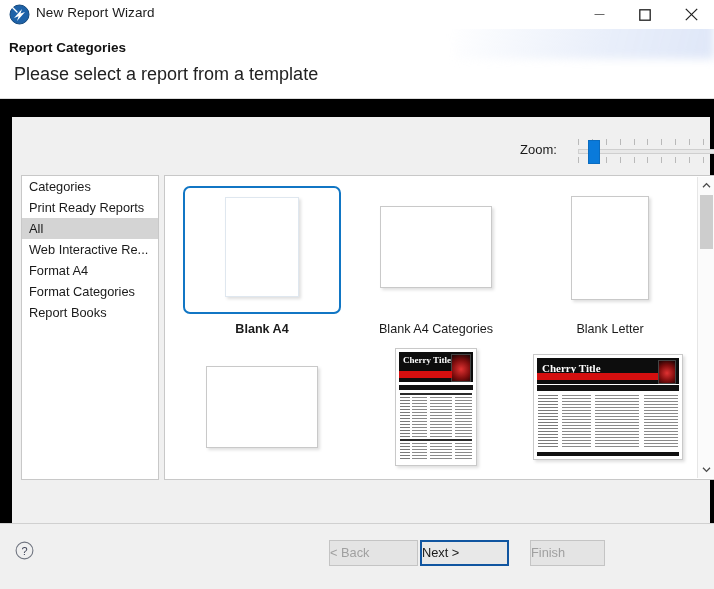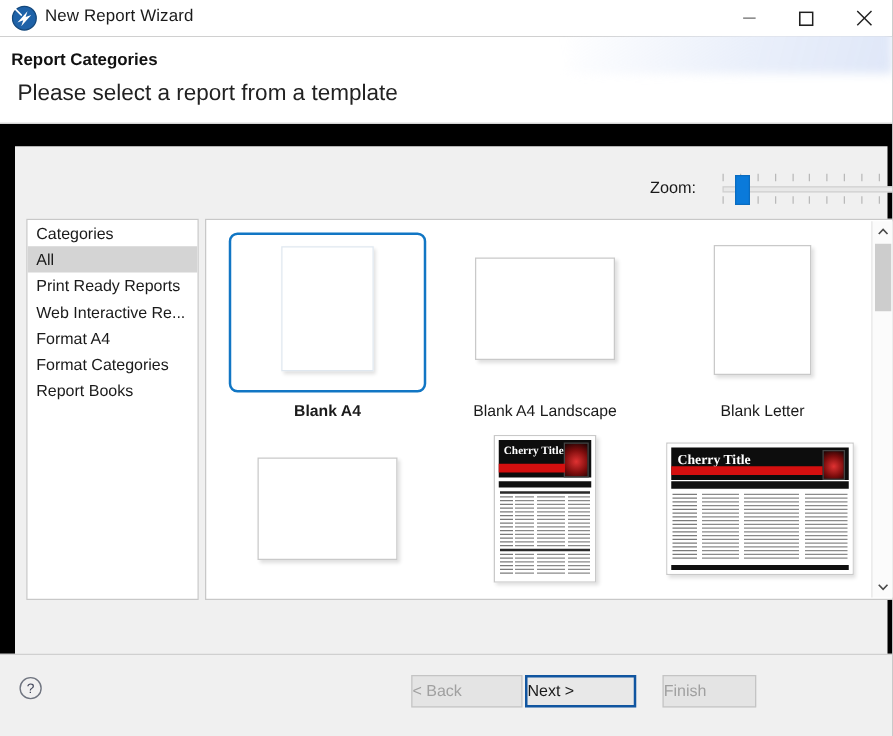--- a/index.html
+++ b/index.html
@@ -334,41 +334,41 @@
             <i></i>
             <i></i>
             <i></i>
         </div>
         <div class="slider-thumb"></div>
       </div>
     </div>
 
     <div class="cats">
       <div class="cat-item header-item">Categories</div>
+      <div class="cat-item">Print Ready Reports</div>
       <div class="cat-item selected">All</div>
-      <div class="cat-item">Print Ready Reports</div>
       <div class="cat-item">Web Interactive Re...</div>
       <div class="cat-item">Format A4</div>
       <div class="cat-item">Format Categories</div>
       <div class="cat-item">Report Books</div>
     </div>
 
     <div class="templates">
       <div class="grid">
 
         <div class="cell selected" style="left:10px; top:6px;">
           <div class="frame"></div>
           <div class="thumb portrait-sel"></div>
           <div class="caption">Blank A4</div>
         </div>
 
         <div class="cell" style="left:184px; top:6px;">
           <div class="frame"></div>
           <div class="thumb landscape-lg"></div>
-          <div class="caption">Blank A4 Landscape</div>
+          <div class="caption">Blank A4 Categories</div>
         </div>
 
         <div class="cell" style="left:358px; top:6px;">
           <div class="frame"></div>
           <div class="thumb portrait-lg"></div>
           <div class="caption">Blank Letter</div>
         </div>
 
         <div class="cell" style="left:10px; top:166px;">
           <div class="frame"></div>

